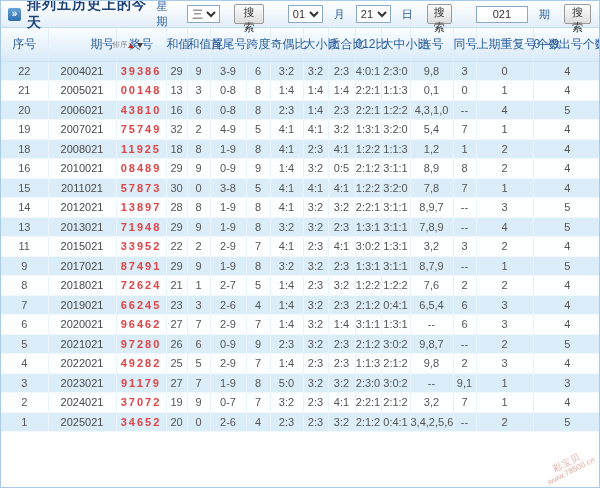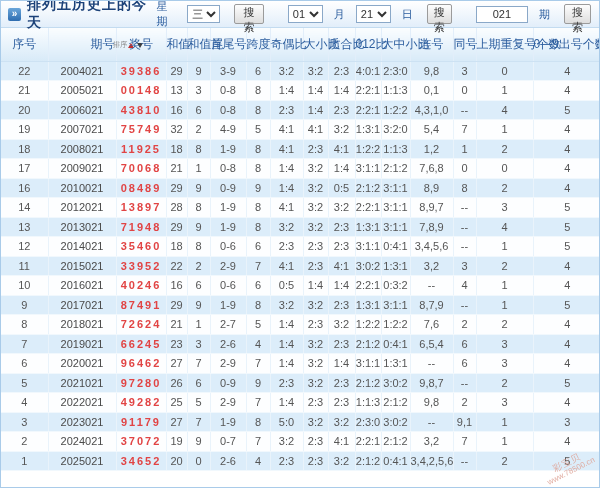--- a/index.html
+++ b/index.html
@@ -244,56 +244,56 @@
           <td class="c-big-small">2:3</td>
           <td class="c-prime-composite">4:1</td>
           <td class="c-ratio-012">1:2:2</td>
           <td class="c-big-mid-small">1:1:3</td>
           <td class="c-consecutive">1,2</td>
           <td class="c-same">1</td>
           <td class="c-prev-repeat">2</td>
           <td class="c-digit-count">4</td>
         </tr>
         <tr>
-          <td class="c-index">17</td>
-          <td class="c-period">2009021</td>
-          <td class="c-prize">70068</td>
-          <td class="c-sum">21</td>
-          <td class="c-sum-tail">1</td>
-          <td class="c-first-last">0-8</td>
-          <td class="c-span">8</td>
-          <td class="c-odd-even">1:4</td>
-          <td class="c-big-small">3:2</td>
-          <td class="c-prime-composite">1:4</td>
-          <td class="c-ratio-012">3:1:1</td>
-          <td class="c-big-mid-small">2:1:2</td>
-          <td class="c-consecutive">7,6,8</td>
-          <td class="c-same">0</td>
-          <td class="c-prev-repeat">0</td>
-          <td class="c-digit-count">4</td>
-        </tr>
-        <tr>
           <td class="c-index">16</td>
           <td class="c-period">2010021</td>
           <td class="c-prize">08489</td>
           <td class="c-sum">29</td>
           <td class="c-sum-tail">9</td>
           <td class="c-first-last">0-9</td>
           <td class="c-span">9</td>
           <td class="c-odd-even">1:4</td>
           <td class="c-big-small">3:2</td>
           <td class="c-prime-composite">0:5</td>
           <td class="c-ratio-012">2:1:2</td>
           <td class="c-big-mid-small">3:1:1</td>
           <td class="c-consecutive">8,9</td>
           <td class="c-same">8</td>
           <td class="c-prev-repeat">2</td>
           <td class="c-digit-count">4</td>
         </tr>
         <tr>
+          <td class="c-index">15</td>
+          <td class="c-period">2011021</td>
+          <td class="c-prize">57873</td>
+          <td class="c-sum">30</td>
+          <td class="c-sum-tail">0</td>
+          <td class="c-first-last">3-8</td>
+          <td class="c-span">5</td>
+          <td class="c-odd-even">4:1</td>
+          <td class="c-big-small">4:1</td>
+          <td class="c-prime-composite">4:1</td>
+          <td class="c-ratio-012">1:2:2</td>
+          <td class="c-big-mid-small">3:2:0</td>
+          <td class="c-consecutive">7,8</td>
+          <td class="c-same">7</td>
+          <td class="c-prev-repeat">1</td>
+          <td class="c-digit-count">4</td>
+        </tr>
+        <tr>
           <td class="c-index">14</td>
           <td class="c-period">2012021</td>
           <td class="c-prize">13897</td>
           <td class="c-sum">28</td>
           <td class="c-sum-tail">8</td>
           <td class="c-first-last">1-9</td>
           <td class="c-span">8</td>
           <td class="c-odd-even">4:1</td>
           <td class="c-big-small">3:2</td>
           <td class="c-prime-composite">3:2</td>
@@ -313,74 +313,38 @@
           <td class="c-first-last">1-9</td>
           <td class="c-span">8</td>
           <td class="c-odd-even">3:2</td>
           <td class="c-big-small">3:2</td>
           <td class="c-prime-composite">2:3</td>
           <td class="c-ratio-012">1:3:1</td>
           <td class="c-big-mid-small">3:1:1</td>
           <td class="c-consecutive">7,8,9</td>
           <td class="c-same">--</td>
           <td class="c-prev-repeat">4</td>
-          <td class="c-digit-count">5</td>
-        </tr>
-        <tr>
-          <td class="c-index">12</td>
-          <td class="c-period">2014021</td>
-          <td class="c-prize">35460</td>
-          <td class="c-sum">18</td>
-          <td class="c-sum-tail">8</td>
-          <td class="c-first-last">0-6</td>
-          <td class="c-span">6</td>
-          <td class="c-odd-even">2:3</td>
-          <td class="c-big-small">2:3</td>
-          <td class="c-prime-composite">2:3</td>
-          <td class="c-ratio-012">3:1:1</td>
-          <td class="c-big-mid-small">0:4:1</td>
-          <td class="c-consecutive">3,4,5,6</td>
-          <td class="c-same">--</td>
-          <td class="c-prev-repeat">1</td>
           <td class="c-digit-count">5</td>
         </tr>
         <tr>
           <td class="c-index">11</td>
           <td class="c-period">2015021</td>
           <td class="c-prize">33952</td>
           <td class="c-sum">22</td>
           <td class="c-sum-tail">2</td>
           <td class="c-first-last">2-9</td>
           <td class="c-span">7</td>
           <td class="c-odd-even">4:1</td>
           <td class="c-big-small">2:3</td>
           <td class="c-prime-composite">4:1</td>
           <td class="c-ratio-012">3:0:2</td>
           <td class="c-big-mid-small">1:3:1</td>
           <td class="c-consecutive">3,2</td>
           <td class="c-same">3</td>
           <td class="c-prev-repeat">2</td>
-          <td class="c-digit-count">4</td>
-        </tr>
-        <tr>
-          <td class="c-index">10</td>
-          <td class="c-period">2016021</td>
-          <td class="c-prize">40246</td>
-          <td class="c-sum">16</td>
-          <td class="c-sum-tail">6</td>
-          <td class="c-first-last">0-6</td>
-          <td class="c-span">6</td>
-          <td class="c-odd-even">0:5</td>
-          <td class="c-big-small">1:4</td>
-          <td class="c-prime-composite">1:4</td>
-          <td class="c-ratio-012">2:2:1</td>
-          <td class="c-big-mid-small">0:3:2</td>
-          <td class="c-consecutive">--</td>
-          <td class="c-same">4</td>
-          <td class="c-prev-repeat">1</td>
           <td class="c-digit-count">4</td>
         </tr>
         <tr>
           <td class="c-index">9</td>
           <td class="c-period">2017021</td>
           <td class="c-prize">87491</td>
           <td class="c-sum">29</td>
           <td class="c-sum-tail">9</td>
           <td class="c-first-last">1-9</td>
           <td class="c-span">8</td>

